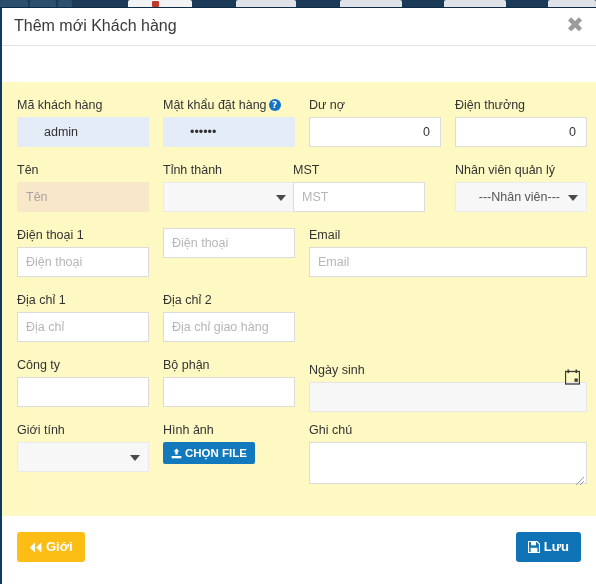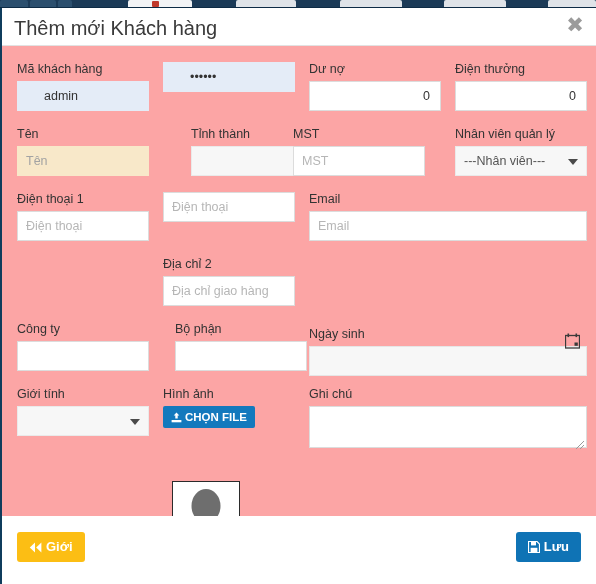--- a/index.html
+++ b/index.html
@@ -46,21 +46,21 @@
 
   .modal-header {
     position: relative;
     height: 38px;
     border-bottom: 1px solid #e2e2e2;
     background: #ffffff;
   }
   .modal-title {
     position: absolute;
     left: 12px; top: 9px;
-    font-size: 20px;
+    font-size: 16px;
     color: #3a3a3a;
     font-weight: 400;
     white-space: nowrap;
   }
   .close-btn {
     position: absolute;
     right: 8px; top: 5px;
     width: 26px; height: 26px;
     line-height: 24px;
     text-align: center;
@@ -69,21 +69,21 @@
     cursor: pointer;
     font-family: "DejaVu Sans", sans-serif;
     font-weight: bold;
     user-select: none;
   }
 
   
   .modal-body {
     position: relative;
     height: 470px;
-    background: #fca5a5;
+    background: #fef9c3;
   }
 
   .field { position: absolute; }
   .flabel {
     font-size: 12.5px;
     color: #333333;
     display: block;
     margin-bottom: 5px;
     white-space: nowrap;
     line-height: 14px;
@@ -150,24 +150,24 @@
   }
   .selectwrap .caret {
     position: absolute;
     right: 8px; top: 50%;
     margin-top: -2px;
     width: 0; height: 0;
     border-left: 5px solid transparent;
     border-right: 5px solid transparent;
     border-top: 6px solid #4a4a4a;
   }
-  .selectwrap.centered { text-align: left; padding-right: 26px; }
-
-  
-  .datewrap { position: relative; }
+  .selectwrap.centered { text-align: right; padding-right: 26px; }
+
+  
+  .datewrap { position: relative; margin-top: 36px; }
   .datewrap .cal-icon {
     position: absolute;
     right: 7px; top: 6px;
     width: 15px; height: 16px;
     cursor: pointer;
   }
 
   textarea.ctrl {
     height: 42px;
     padding: 5px 8px;
@@ -269,39 +269,40 @@
   </div>
 
   <div class="modal-body">
 
     <div class="field" style="left:15px; top:16px; width:132px;">
       <span class="flabel">Mã khách hàng</span>
       <input class="ctrl filled-blue" type="text" value="admin" style="">
     </div>
 
     <div class="field" style="left:161px; top:16px; width:132px;">
+      <span class="flabel"><span>Mật khẩu đặt hàng</span><span class="help-icon">?</span></span>
       <input class="ctrl filled-blue" type="text" value="••••••" style="">
     </div>
 
     <div class="field" style="left:307px; top:16px; width:132px;">
       <span class="flabel">Dư nợ</span>
       <input class="ctrl numeric" type="text" value="0" style="">
     </div>
 
     <div class="field" style="left:453px; top:16px; width:132px;">
       <span class="flabel">Điện thưởng</span>
       <input class="ctrl numeric" type="text" value="0" style="">
     </div>
 
     <div class="field" style="left:15px; top:81px; width:132px;">
       <span class="flabel">Tên</span>
       <input class="ctrl required-hl" type="text" placeholder="Tên" style="">
     </div>
 
-    <div class="field" style="left:161px; top:81px; width:132px;margin-left:28px;">
+    <div class="field" style="left:161px; top:81px; width:132px;">
       <span class="flabel">Tỉnh thành</span>
       <div class="selectwrap">
         <span></span>
         <span class="caret"></span>
       </div>
     </div>
 
     <div class="field" style="left:291px; top:81px; width:132px;">
       <span class="flabel">MST</span>
       <input class="ctrl" type="text" placeholder="MST" style="">
@@ -322,33 +323,37 @@
 
     <div class="field" style="left:161px; top:146px; width:132px;">
       <input class="ctrl" type="text" placeholder="Điện thoại" style="">
     </div>
 
     <div class="field" style="left:307px; top:146px; width:278px;">
       <span class="flabel">Email</span>
       <input class="ctrl" type="text" placeholder="Email" style="">
     </div>
 
+    <div class="field" style="left:15px; top:211px; width:132px;">
+      <span class="flabel">Địa chỉ 1</span>
+      <input class="ctrl" type="text" placeholder="Địa chỉ" style="">
+    </div>
 
     <div class="field" style="left:161px; top:211px; width:132px;">
       <span class="flabel">Địa chỉ 2</span>
       <input class="ctrl" type="text" placeholder="Địa chỉ giao hàng" style="">
     </div>
 
 
     <div class="field" style="left:15px; top:276px; width:132px;">
       <span class="flabel">Công ty</span>
       <input class="ctrl" type="text" placeholder="" style="">
     </div>
 
-    <div class="field" style="left:161px; top:276px; width:132px;margin-left:12px;">
+    <div class="field" style="left:161px; top:276px; width:132px;">
       <span class="flabel">Bộ phận</span>
       <input class="ctrl" type="text" placeholder="" style="">
     </div>
 
     <div class="field datewrap" style="left:307px; top:281px; width:278px;">
       <span class="flabel">Ngày sinh</span>
       <input class="ctrl readonlybg" type="text" placeholder="" style="">
       <span class="cal-icon">
         <svg width="15" height="16" viewBox="0 0 15 16">
           <rect x="0.5" y="2.5" width="14" height="12.5" fill="none" stroke="#3a3a3a" stroke-width="1.3"></rect>

